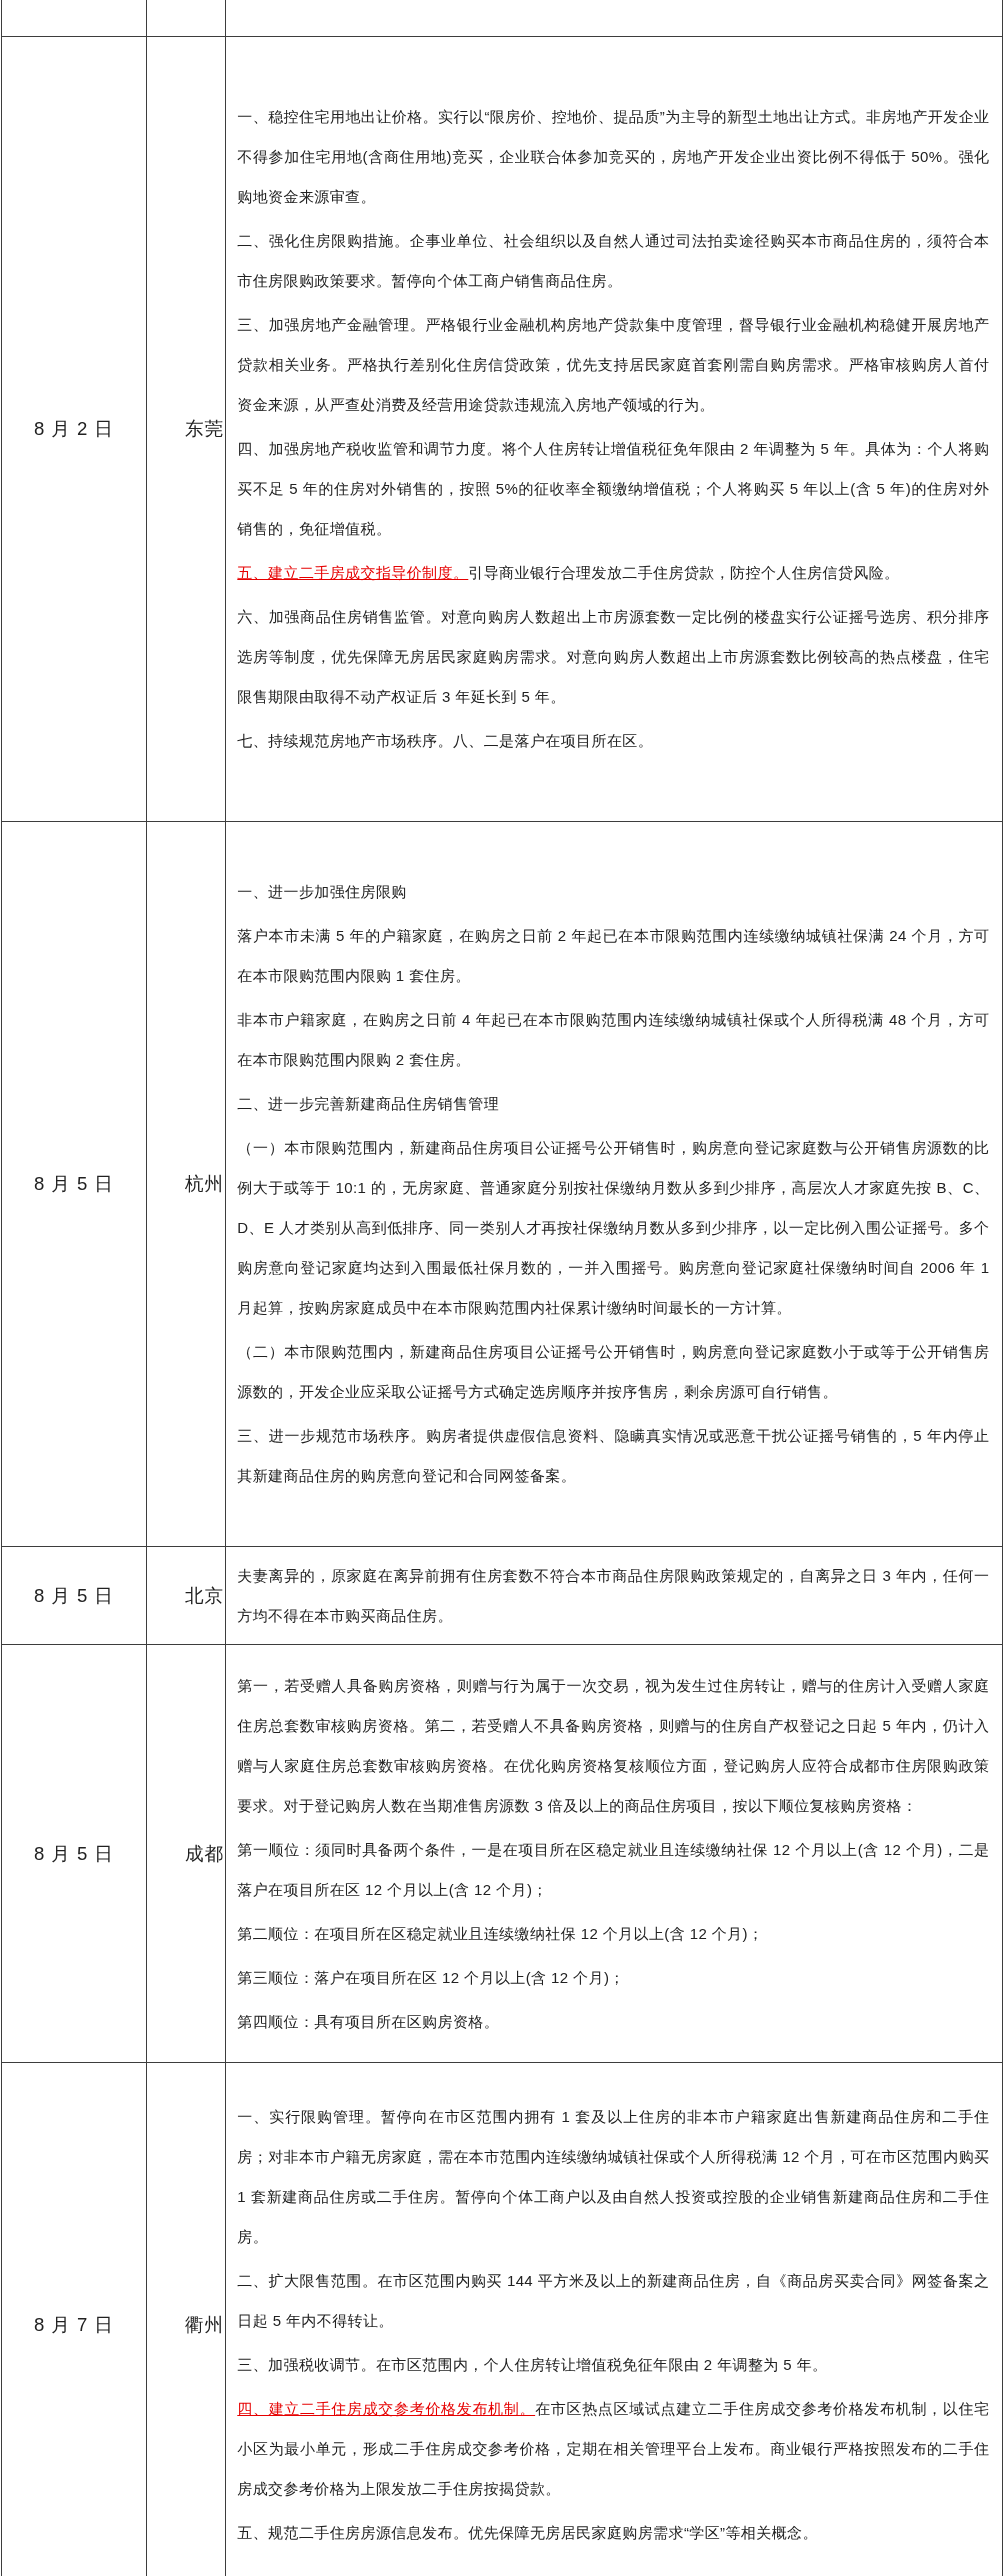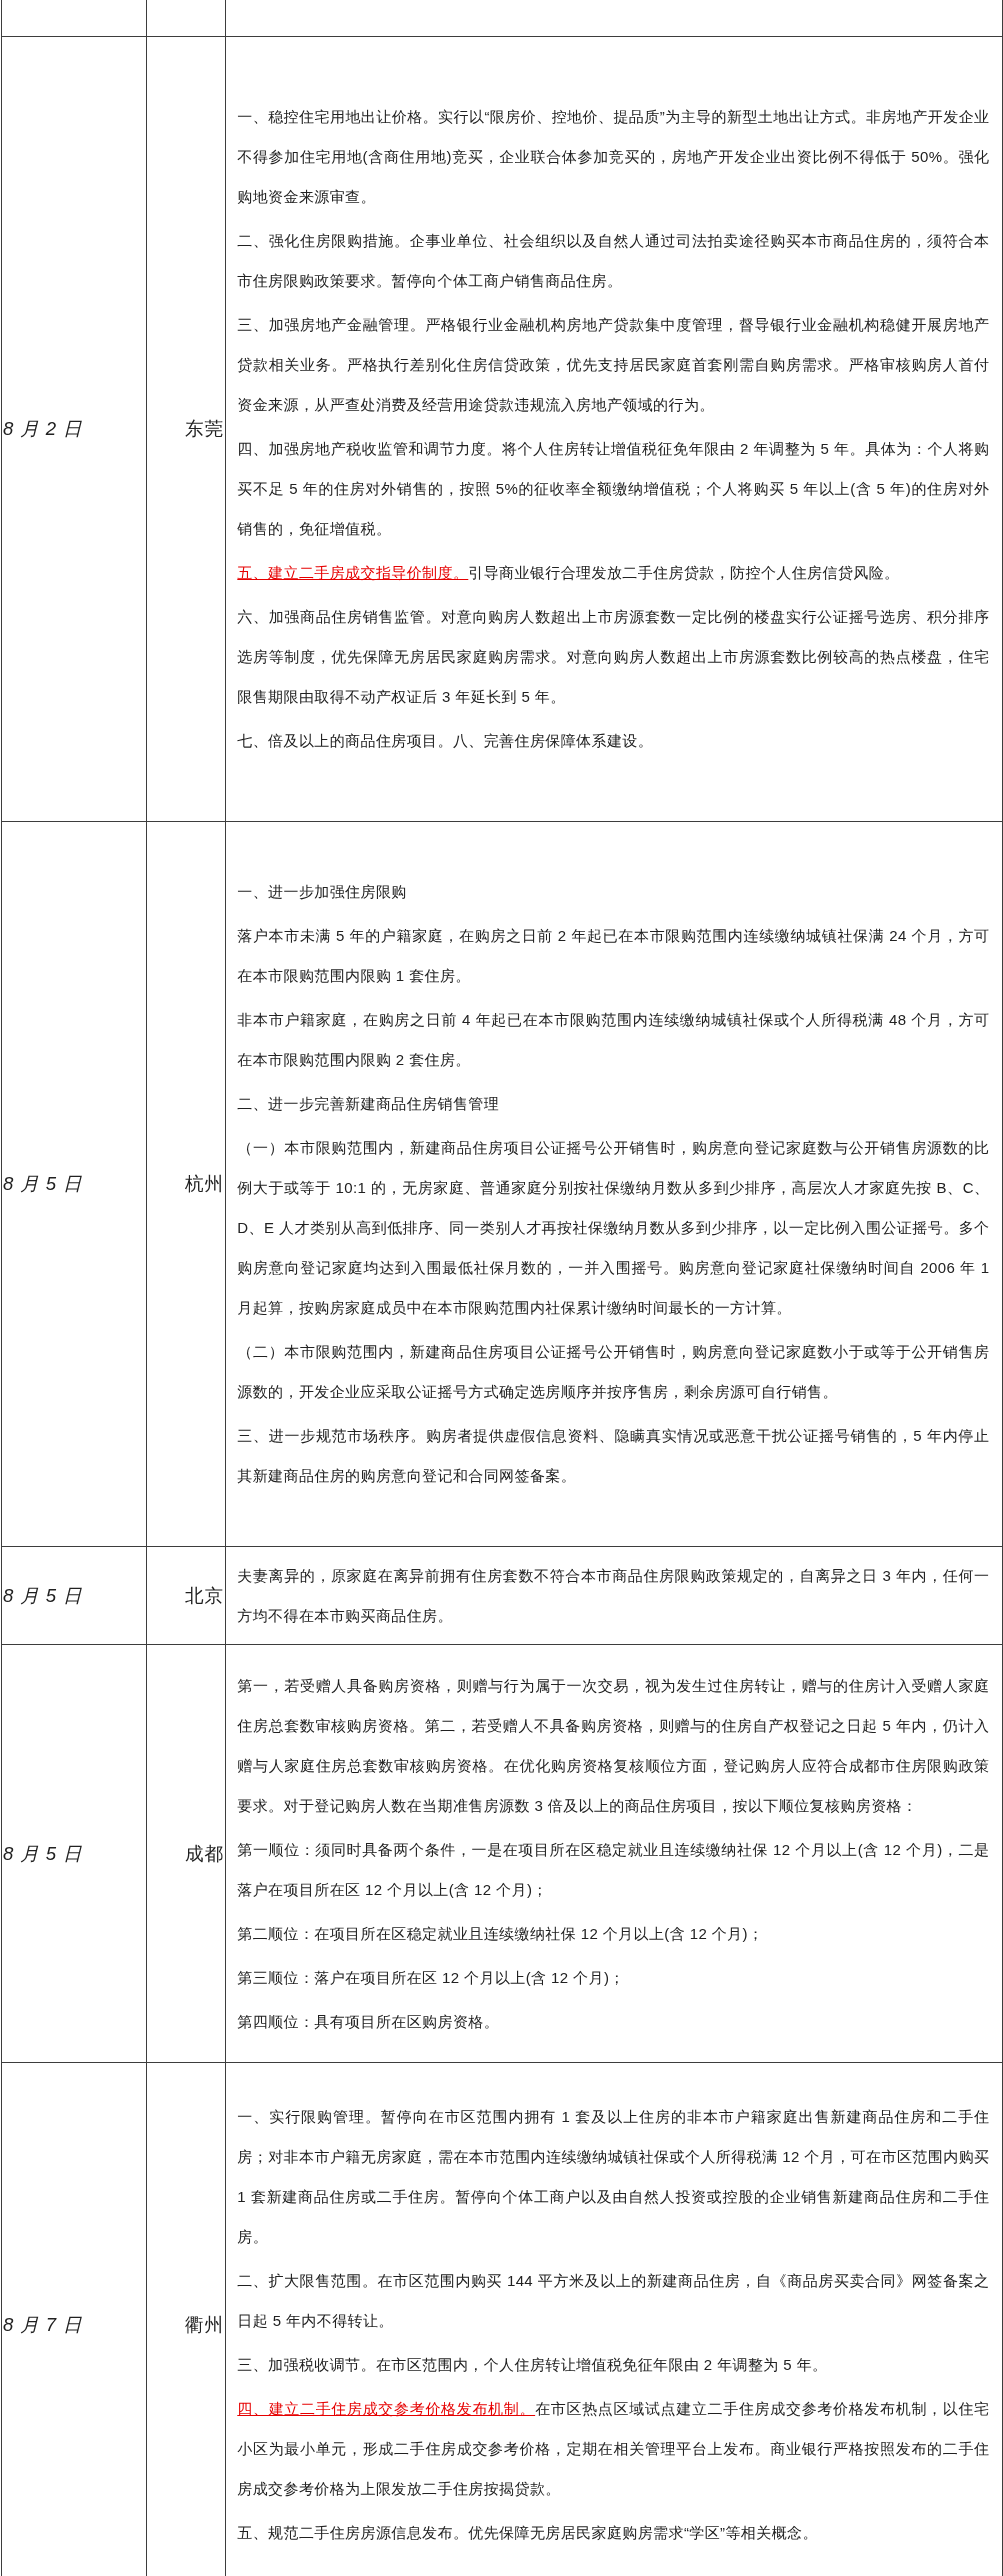--- a/index.html
+++ b/index.html
@@ -22,21 +22,21 @@
     width:1000px;
     border:1.9px solid var(--border);
     border-top:none;
   }
   table.policy td{
     border:1.9px solid var(--border);
     vertical-align:middle;
     overflow:hidden;
   }
   tr.partial td{border-top:none;height:27px;}
-  td.c-date{width:145px;text-align:left;font-size:18.6px;letter-spacing:0.9px;font-style:italic;}
+  td.c-date{width:145px;text-align:center;font-size:18.6px;letter-spacing:0.9px;}
   td.c-city{width:79px;text-align:right;font-size:18.6px;letter-spacing:0.9px;}
   td.c-policy{width:777px;padding:4.6px 8.4px 4.6px 7.4px;}
   td.c-policy p{
     margin:4px;
     font-size:15px;
     line-height:40px;
     text-align:justify;
     text-justify:inter-ideograph;
     letter-spacing:0.4px;
     word-break:break-all;
@@ -61,21 +61,21 @@
   <tr style="height: 785px;">
         <td class="c-date">8 月 2 日</td>
         <td class="c-city">东莞</td>
         <td class="c-policy">
           <p><span>一、稳控住宅用地出让价格。实行以“限房价、控地价、提品质”为主导的新型土地出让方式。非房地产开发企业不得参加住宅用地(含商住用地)竞买，企业联合体参加竞买的，房地产开发企业出资比例不得低于 50%。强化购地资金来源审查。</span></p>
           <p><span>二、强化住房限购措施。企事业单位、社会组织以及自然人通过司法拍卖途径购买本市商品住房的，须符合本市住房限购政策要求。暂停向个体工商户销售商品住房。</span></p>
           <p><span>三、加强房地产金融管理。严格银行业金融机构房地产贷款集中度管理，督导银行业金融机构稳健开展房地产贷款相关业务。严格执行差别化住房信贷政策，优先支持居民家庭首套刚需自购房需求。严格审核购房人首付资金来源，从严查处消费及经营用途贷款违规流入房地产领域的行为。</span></p>
           <p><span>四、加强房地产税收监管和调节力度。将个人住房转让增值税征免年限由 2 年调整为 5 年。具体为：个人将购买不足 5 年的住房对外销售的，按照 5%的征收率全额缴纳增值税；个人将购买 5 年以上(含 5 年)的住房对外销售的，免征增值税。</span></p>
           <p><span class="seg-red">五、建立二手房成交指导价制度。</span><span>引导商业银行合理发放二手住房贷款，防控个人住房信贷风险。</span></p>
           <p><span>六、加强商品住房销售监管。对意向购房人数超出上市房源套数一定比例的楼盘实行公证摇号选房、积分排序选房等制度，优先保障无房居民家庭购房需求。对意向购房人数超出上市房源套数比例较高的热点楼盘，住宅限售期限由取得不动产权证后 3 年延长到 5 年。</span></p>
-          <p><span>七、倍及以上的商品住房项目。八、完善住房保障体系建设。</span></p>
+          <p><span>七、持续规范房地产市场秩序。八、二是落户在项目所在区。</span></p>
         </td>
       </tr>
       <tr style="height: 725px;">
         <td class="c-date">8 月 5 日</td>
         <td class="c-city">杭州</td>
         <td class="c-policy">
           <p><span>一、进一步加强住房限购</span></p>
           <p><span>落户本市未满 5 年的户籍家庭，在购房之日前 2 年起已在本市限购范围内连续缴纳城镇社保满 24 个月，方可在本市限购范围内限购 1 套住房。</span></p>
           <p><span>非本市户籍家庭，在购房之日前 4 年起已在本市限购范围内连续缴纳城镇社保或个人所得税满 48 个月，方可在本市限购范围内限购 2 套住房。</span></p>
           <p><span>二、进一步完善新建商品住房销售管理</span></p>

